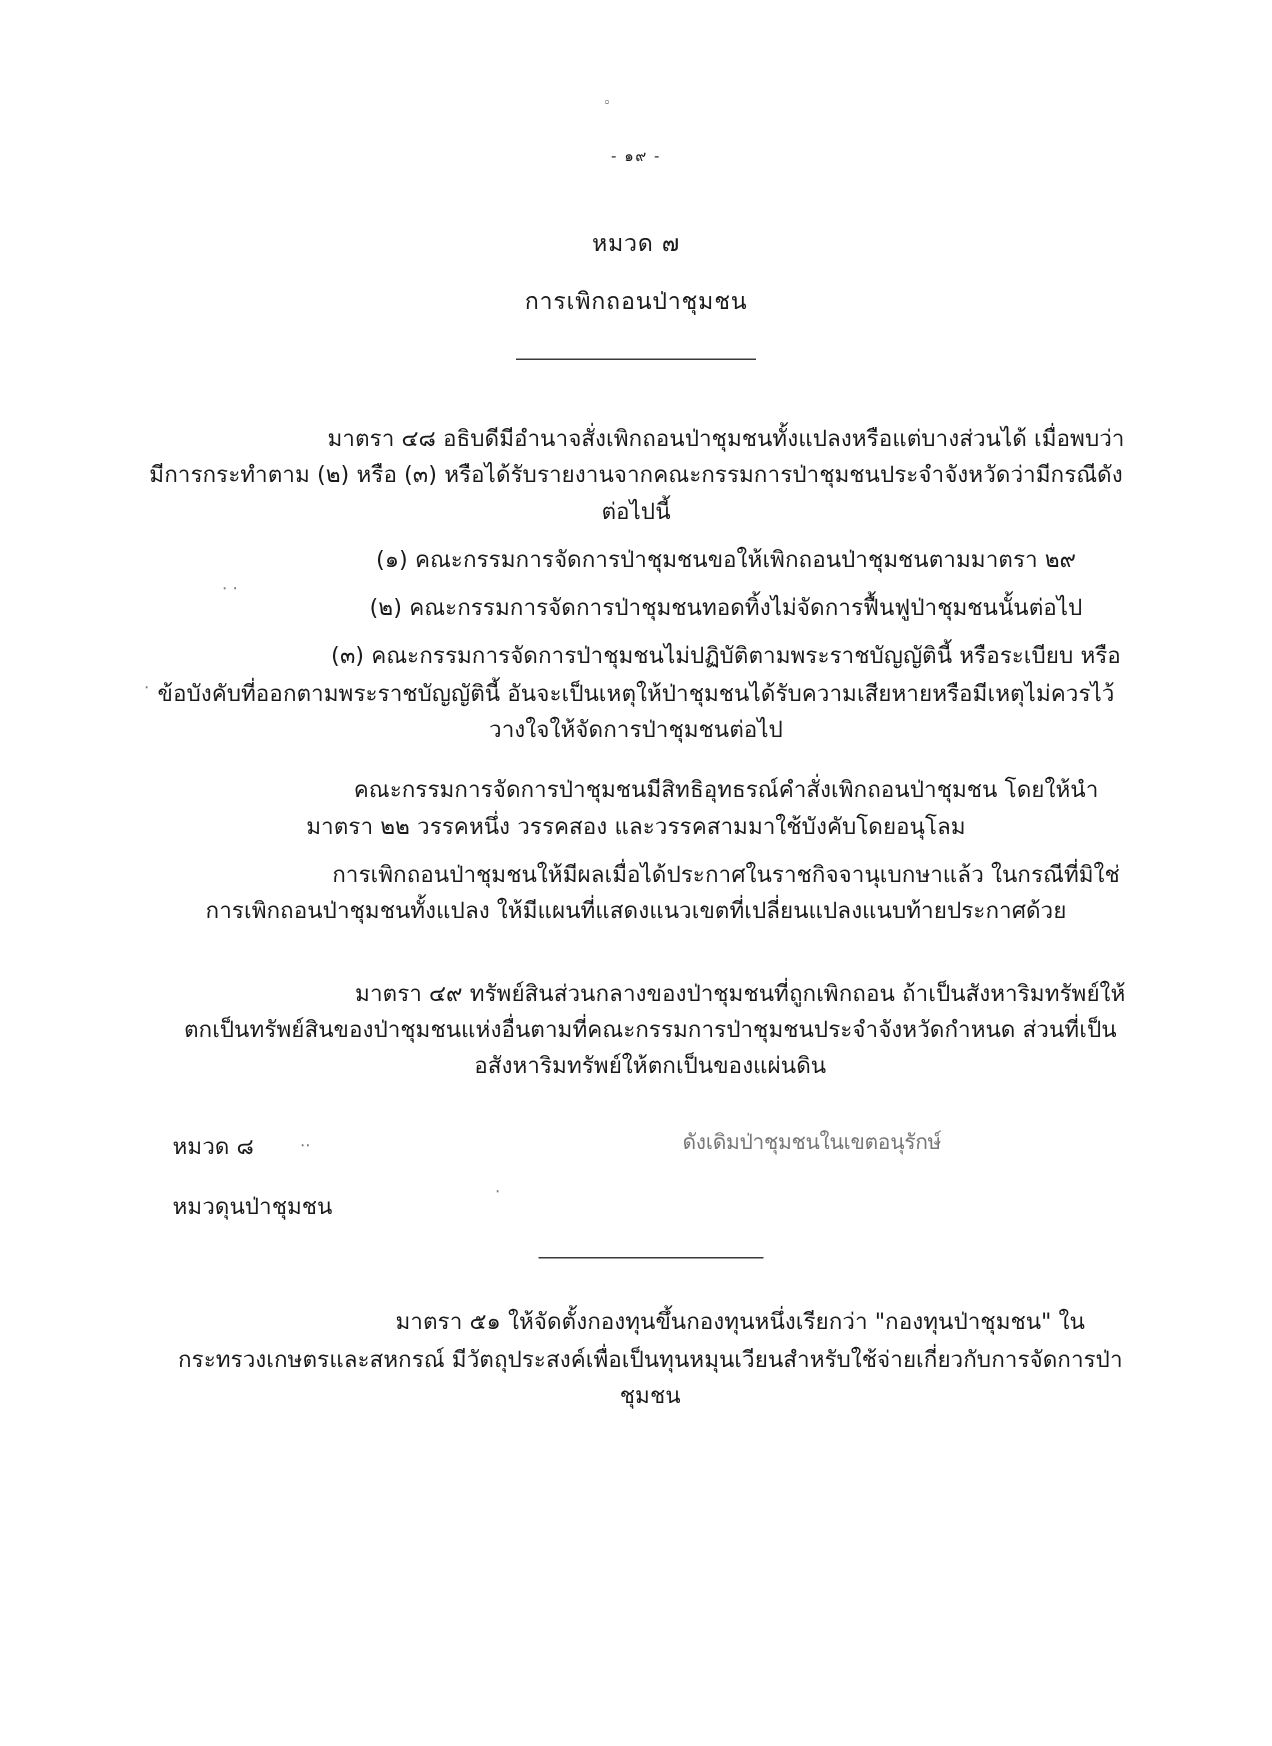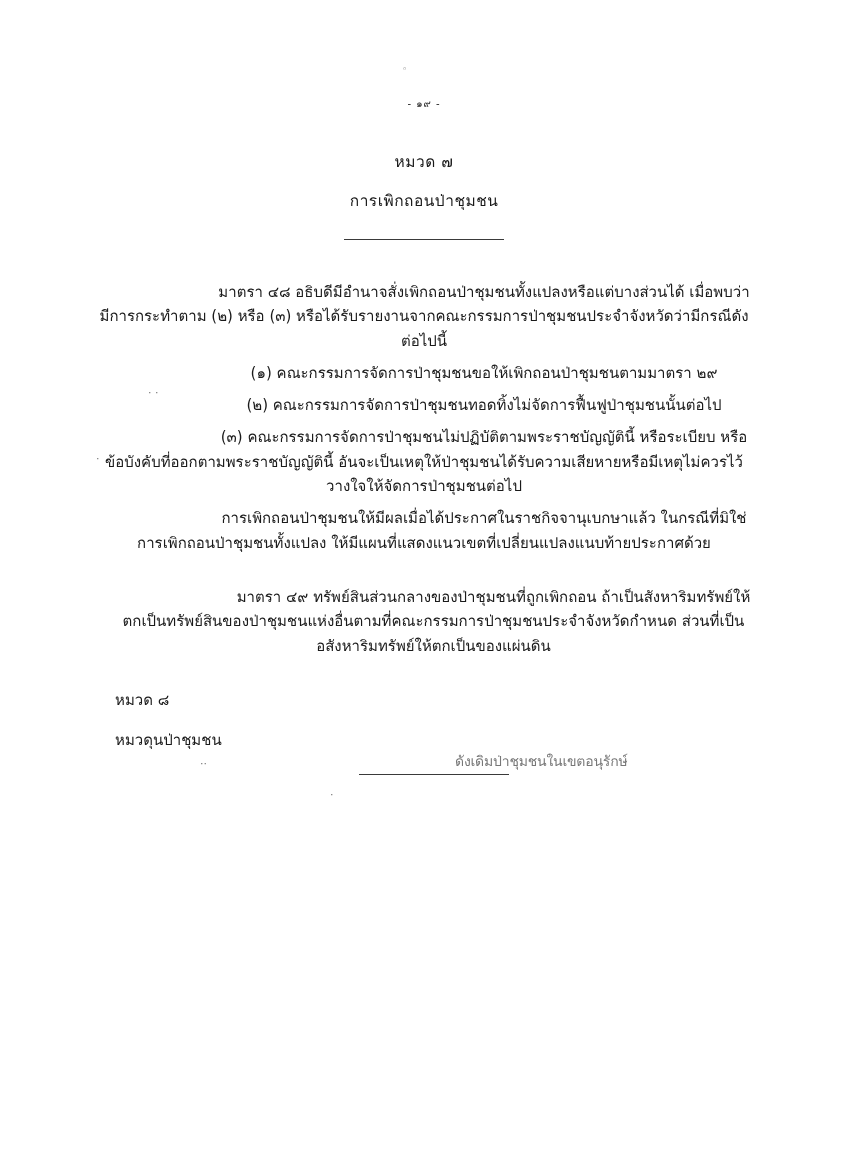--- a/index.html
+++ b/index.html
@@ -116,36 +116,42 @@
   <div class="gap-sm">
     <p class="para indent-2">(๑) คณะกรรมการจัดการป่าชุมชนขอให้เพิกถอนป่าชุมชนตามมาตรา ๒๙</p>
   </div>
   <div class="gap-sm">
     <p class="para indent-2">(๒) คณะกรรมการจัดการป่าชุมชนทอดทิ้งไม่จัดการฟื้นฟูป่าชุมชนนั้นต่อไป</p>
   </div>
   <div class="gap-sm">
     <p class="para indent-2">(๓) คณะกรรมการจัดการป่าชุมชนไม่ปฏิบัติตามพระราชบัญญัตินี้ หรือระเบียบ หรือข้อบังคับที่ออกตามพระราชบัญญัตินี้ อันจะเป็นเหตุให้ป่าชุมชนได้รับความเสียหายหรือมีเหตุไม่ควรไว้วางใจให้จัดการป่าชุมชนต่อไป</p>
   </div>
 
+  <div class="gap-md">
+    <p class="para indent-1">คณะกรรมการจัดการป่าชุมชนมีสิทธิอุทธรณ์คำสั่งเพิกถอนป่าชุมชน โดยให้นำมาตรา ๒๒ วรรคหนึ่ง วรรคสอง และวรรคสามมาใช้บังคับโดยอนุโลม</p>
+  </div>
 
   <div class="gap-sm">
     <p class="para indent-1">การเพิกถอนป่าชุมชนให้มีผลเมื่อได้ประกาศในราชกิจจานุเบกษาแล้ว ในกรณีที่มิใช่การเพิกถอนป่าชุมชนทั้งแปลง ให้มีแผนที่แสดงแนวเขตที่เปลี่ยนแปลงแนบท้ายประกาศด้วย</p>
   </div>
 
   <div class="gap-lg">
     <p class="para indent-1">มาตรา ๔๙ ทรัพย์สินส่วนกลางของป่าชุมชนที่ถูกเพิกถอน ถ้าเป็นสังหาริมทรัพย์ให้ตกเป็นทรัพย์สินของป่าชุมชนแห่งอื่นตามที่คณะกรรมการป่าชุมชนประจำจังหวัดกำหนด ส่วนที่เป็นอสังหาริมทรัพย์ให้ตกเป็นของแผ่นดิน</p>
   </div>
 
 
   <div class="gap-lg">
     <div class="center-small">หมวด ๘</div>
     <div class="center-small gap-md">หมวดุนป่าชุมชน</div>
     <div class="rule2"></div>
   </div>
 
+  <div class="gap-lg">
+    <p class="para indent-1">มาตรา ๕๑ ให้จัดตั้งกองทุนขึ้นกองทุนหนึ่งเรียกว่า "กองทุนป่าชุมชน" ในกระทรวงเกษตรและสหกรณ์ มีวัตถุประสงค์เพื่อเป็นทุนหมุนเวียนสำหรับใช้จ่ายเกี่ยวกับการจัดการป่าชุมชน</p>
+  </div>
 
   <span class="smudge s1">· ·</span>
   <span class="smudge s2">·</span>
   <span class="smudge s3">··</span>
   <span class="smudge s4">·</span>
 
   <span class="smudge overlay-text" style="left:455px; top:750px; font-size:14px;">ดังเดิมป่าชุมชนในเขตอนุรักษ์</span>
 
 </div>
 

